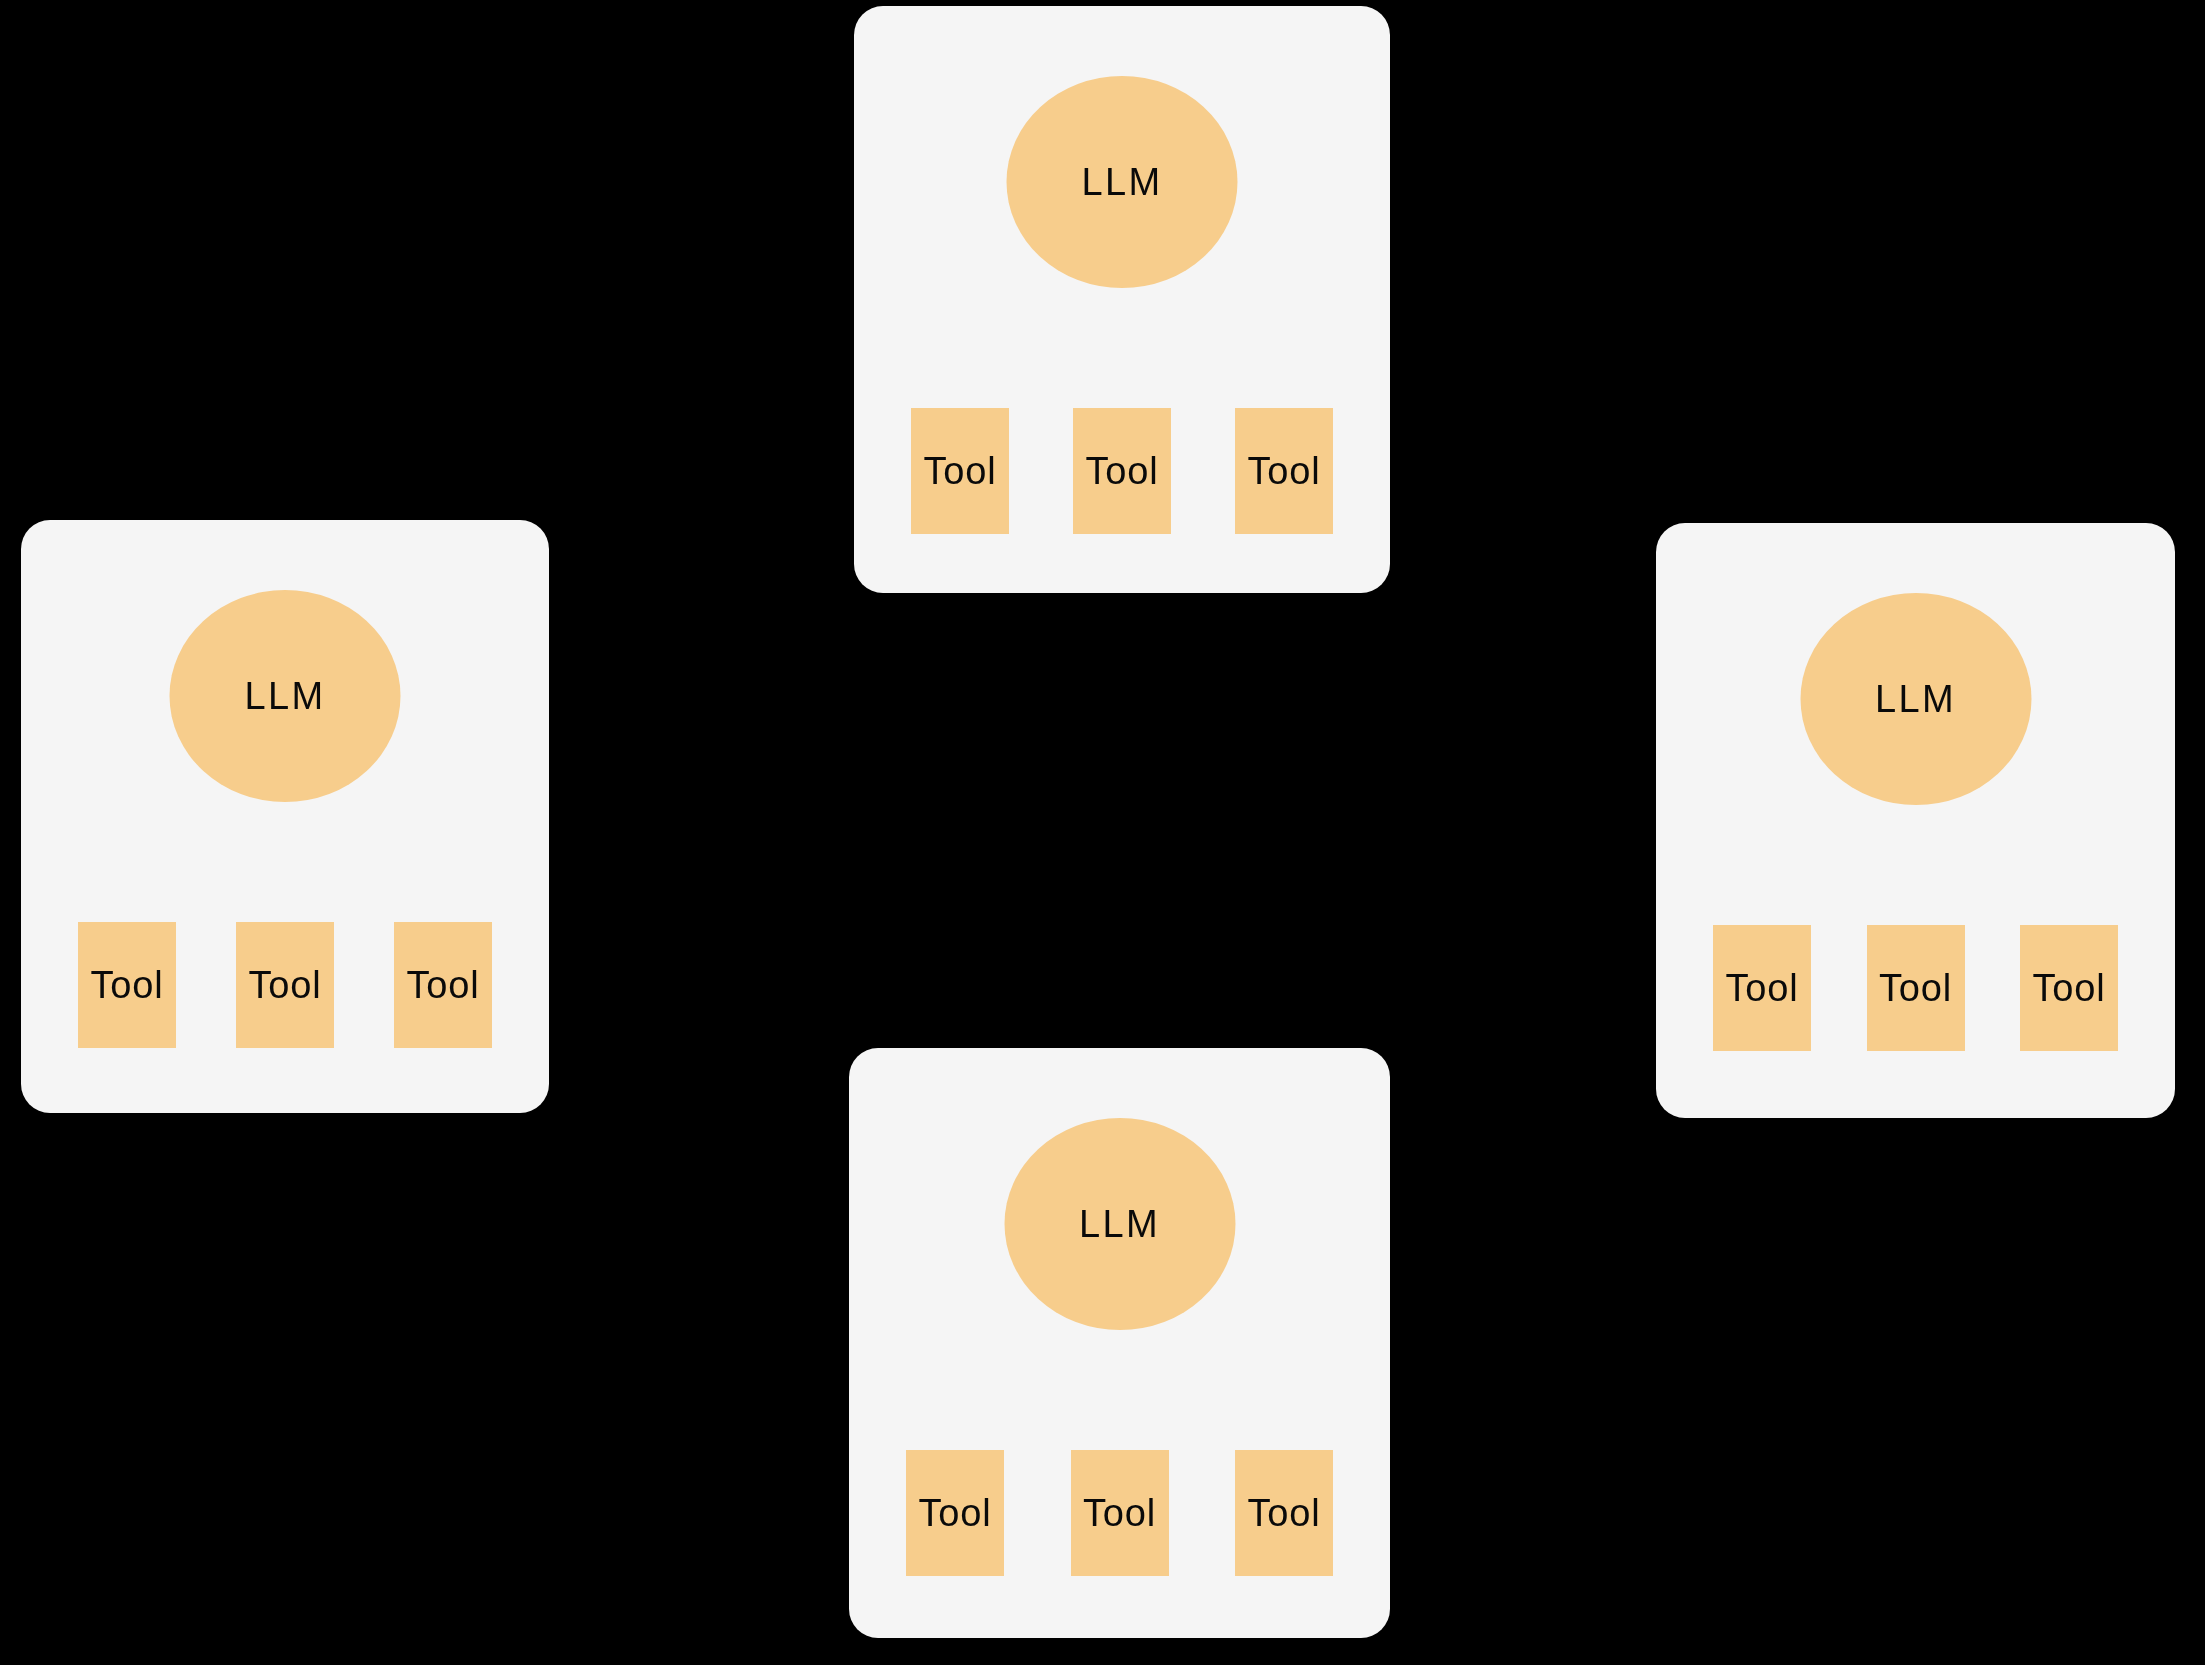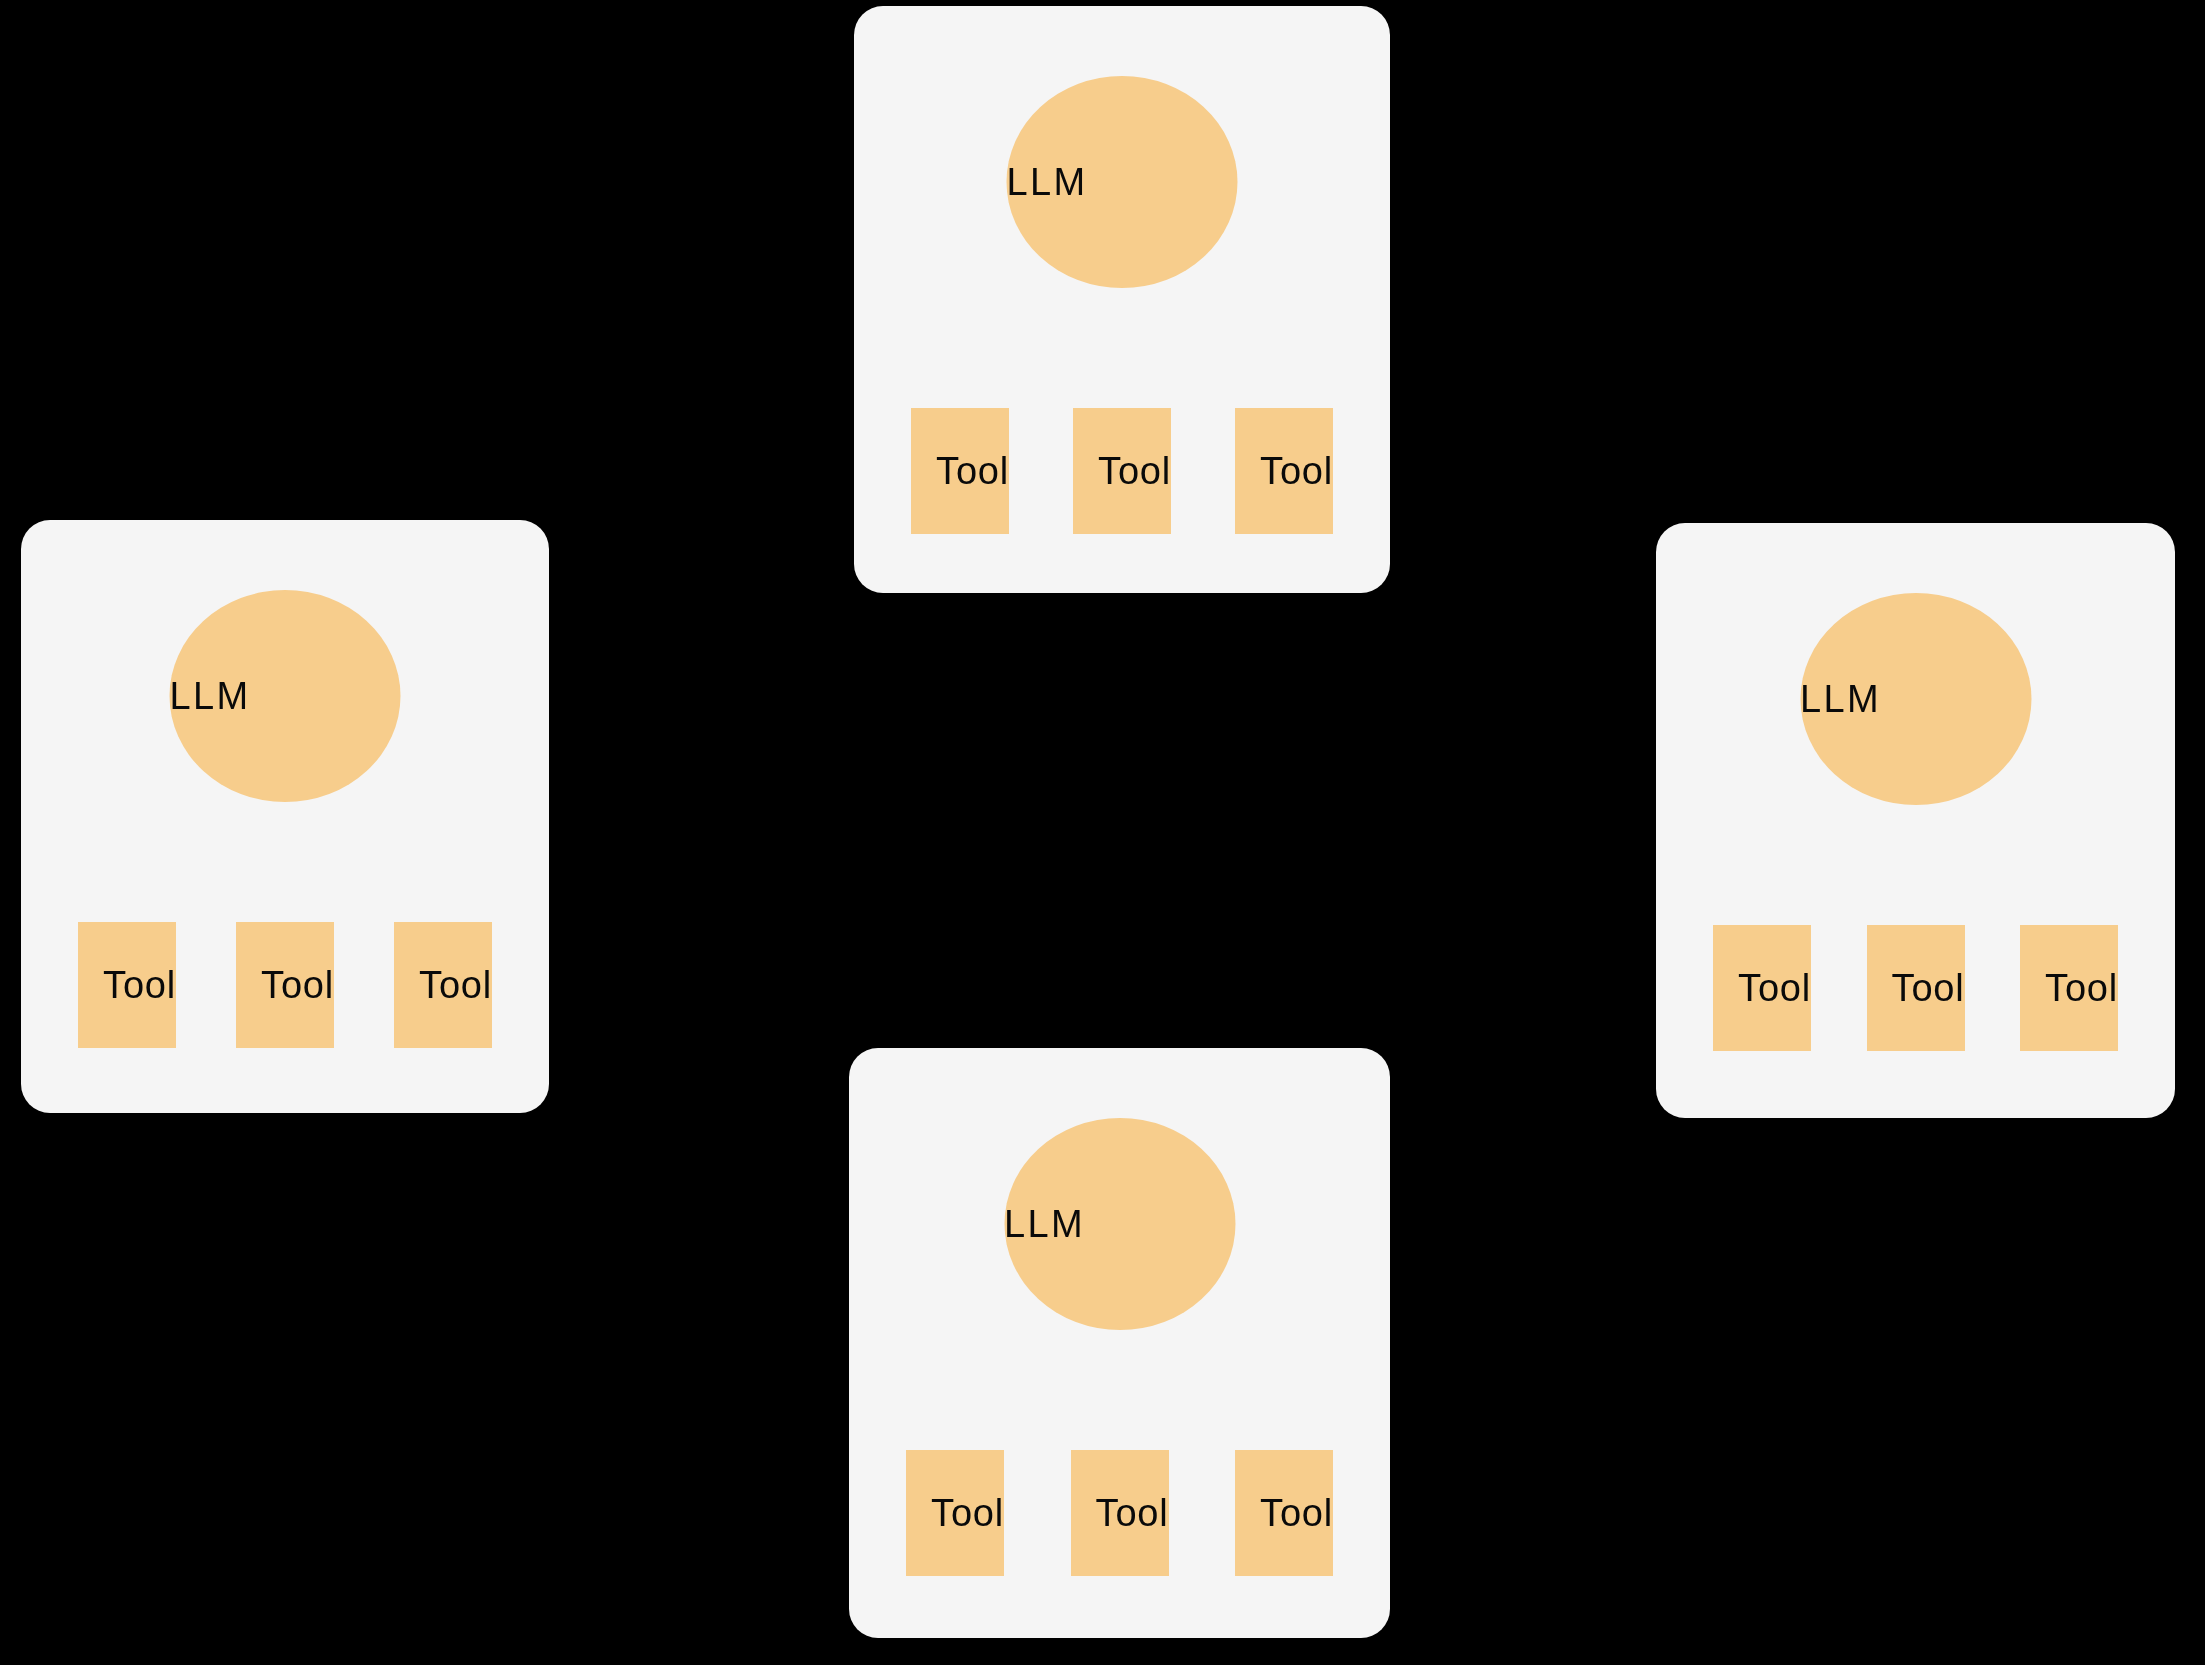--- a/index.html
+++ b/index.html
@@ -22,35 +22,35 @@
   .card--left   { left: 21px;   top: 520px;  width: 528px; height: 593px; }
   .card--right  { left: 1656px; top: 523px;  width: 519px; height: 595px; }
   .card--bottom { left: 849px; top: 1048px; width: 541px; height: 590px; }
 
   .llm-node {
     position: absolute; left: 50%; top: 70px;
     transform: translateX(-50%);
     width: 231px; height: 212px;
     background: var(--node-fill, #F7CD8C);
     border-radius: 50%;
-    display: flex; align-items: center; justify-content: flex-start;
+    display: flex; align-items: center; justify-content: center;
   }
   .llm-label {
     font-size: 38px; letter-spacing: 2.4px;
     color: var(--text, #0A0A0A);
   }
 
   .tools-row {
     position: absolute; left: 57px; right: 57px; top: 402px;
     display: flex; justify-content: space-between;
   }
   .tool-node {
     width: 98px; height: 126px;
     background: var(--node-fill, #F7CD8C);
-    display: flex; align-items: center; justify-content: flex-end;
+    display: flex; align-items: center; justify-content: center;
   }
   .tool-label {
     font-size: 38px; letter-spacing: 0.8px;
     color: var(--text, #0A0A0A);
   }
 
   
   .shared-bar {
     position: absolute; left: 890px; top: 689px;
     width: 505px; height: 119px;

